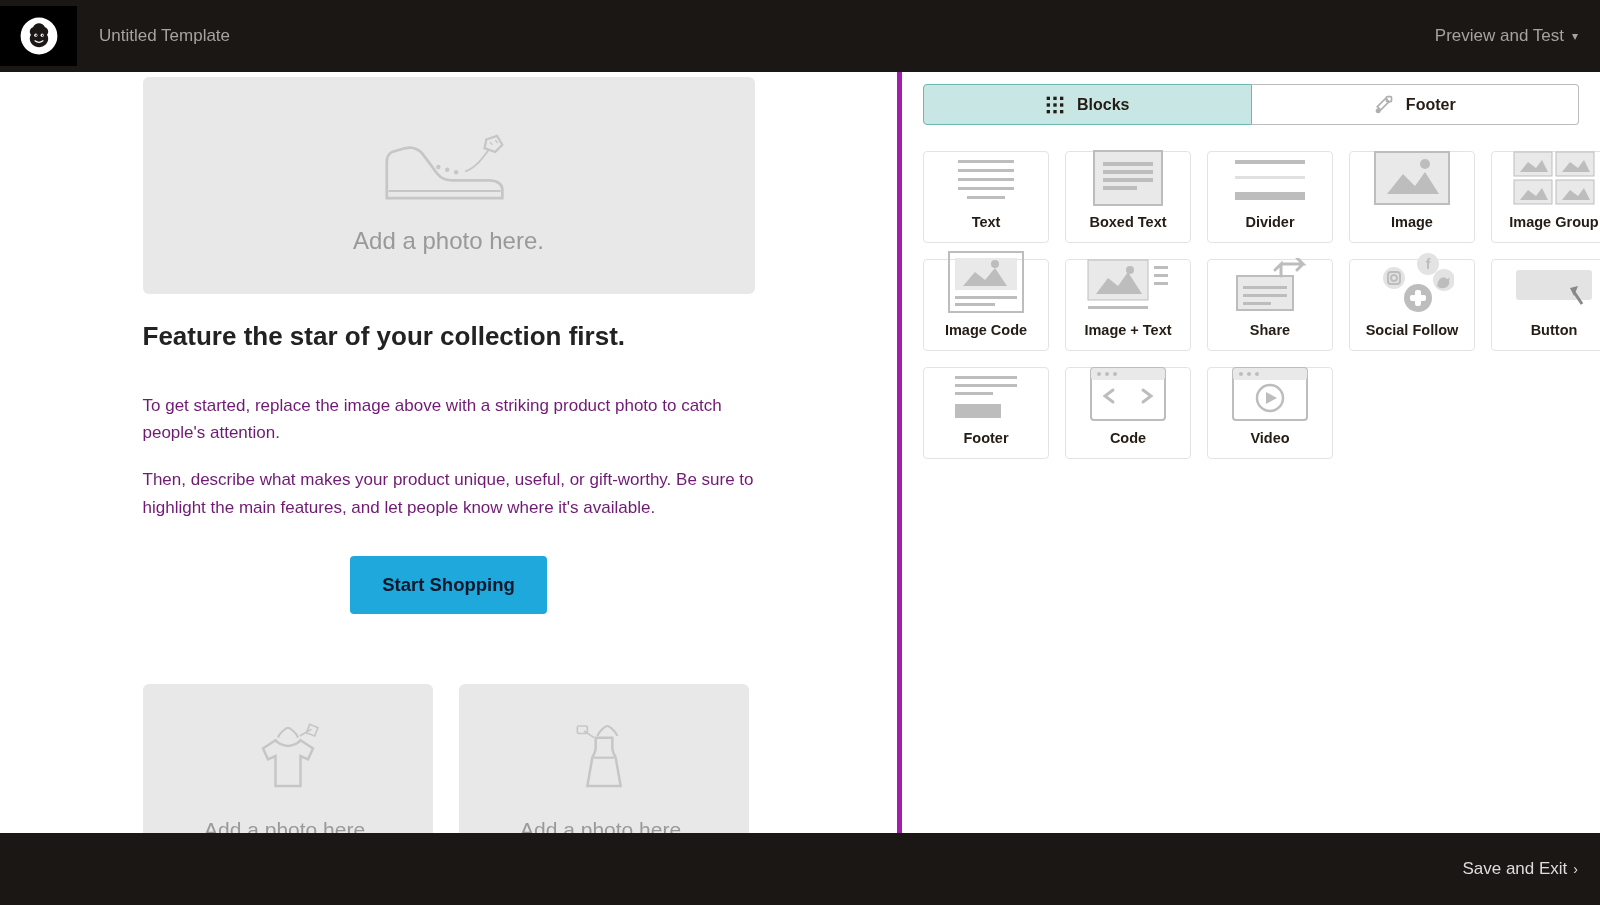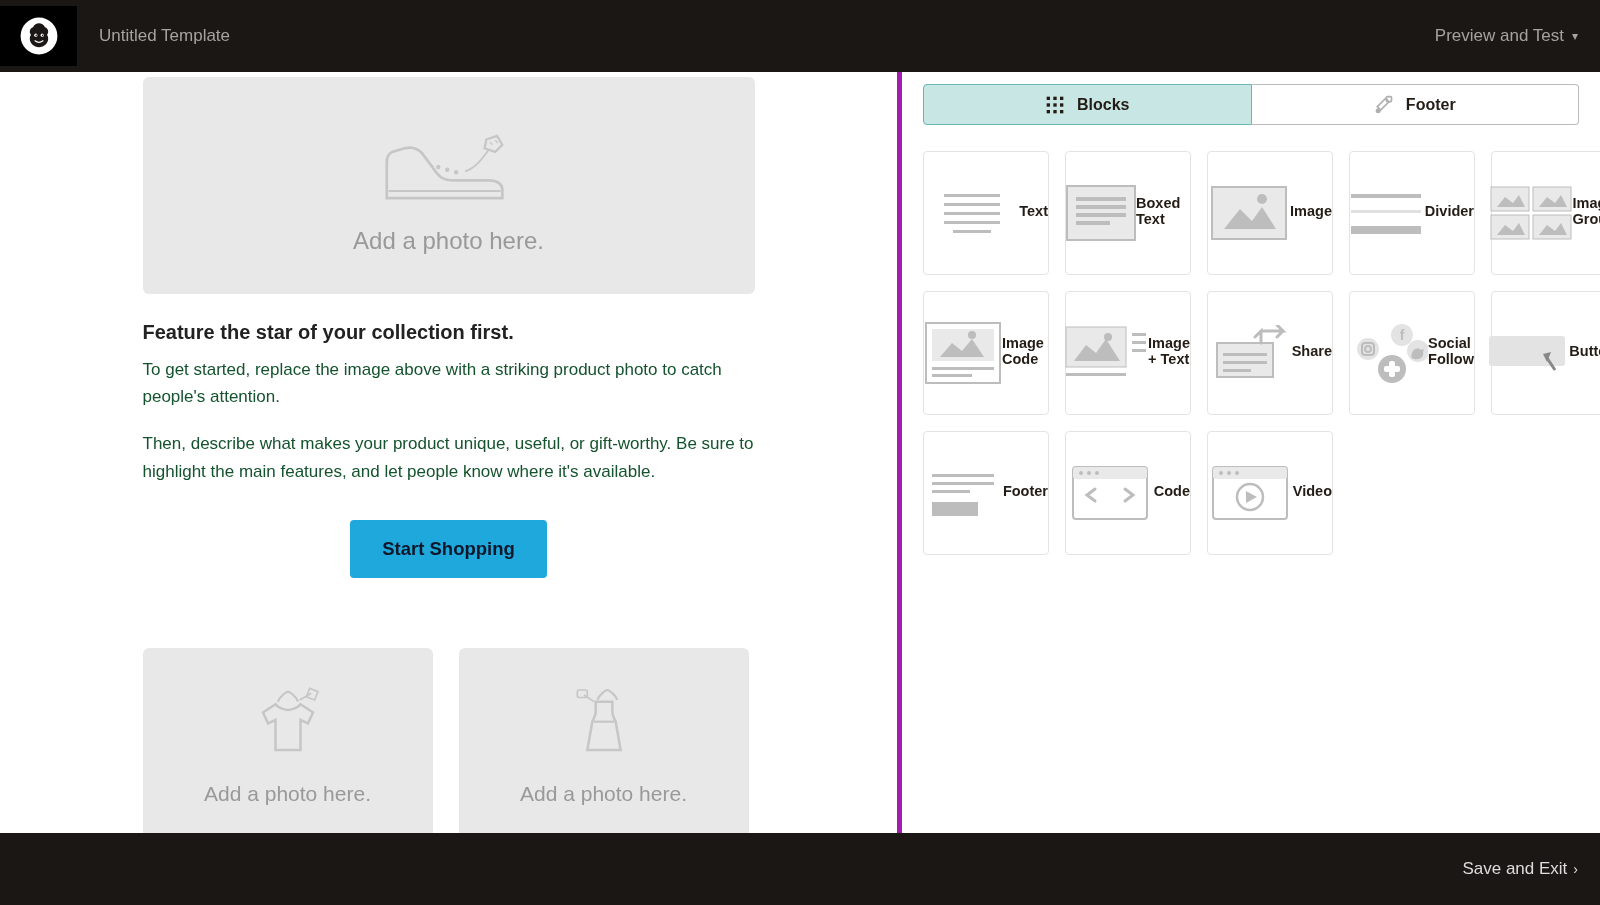--- a/index.html
+++ b/index.html
@@ -11,37 +11,37 @@
 .template-name{margin-left:22px;font-size:17px;color:#a6a29d}
 .top-right{margin-left:auto;margin-right:22px;display:flex;align-items:center;font-size:17px;cursor:pointer}
 .top-right .chev{margin-left:8px;font-size:12px}
 .main{flex:1;display:flex;overflow:hidden}
 .canvas{flex:1;overflow:auto;background:#fff;display:flex;justify-content:center}
 .email{width:612px;padding-top:5px}
 .photo-block{background:#e8e8e8;border-radius:6px;display:flex;flex-direction:column;align-items:center;justify-content:center;color:#8a8a8a}
 .hero{height:217px;margin-bottom:27px}
 .hero svg{width:160px;height:100px;margin-bottom:10px}
 .photo-label{font-size:24px;color:#999}
-.headline{font-size:20px;font-weight:700;color:#222;margin-bottom:12px}
-.body-text{font-size:17px;color:#14532d;line-height:1.6;margin-bottom:20px}
+.headline{font-size:26px;font-weight:700;color:#222;margin-bottom:40px}
+.body-text{font-size:17px;color:#701a75;line-height:1.6;margin-bottom:20px}
 .cta-wrap{text-align:center;margin-top:35px;margin-bottom:70px}
 .cta{display:inline-block;background:#1ea8dc;color:#0f172a;font-weight:700;font-size:18.5px;padding:18px 32px;border-radius:4px;border:none;cursor:pointer}
 .grid2{display:flex;gap:26px}
 .small-photo{width:290px;height:190px}
 .small-photo svg{width:100px;height:90px;margin-bottom:12px}
 .side{width:703px;border-left:5px solid #a21caf;display:flex;flex-direction:column;background:#fff}
 .tabs{display:flex;padding:12px 21px 0 21px;gap:0}
 .tab{flex:1;height:41px;border:1px solid #bcbcbc;display:flex;align-items:center;justify-content:center;font-size:16px;font-weight:600;cursor:pointer;gap:12px}
 .tab.active{background:#c8e6e4;border-color:#69b8b3}
 .tab:first-child{border-radius:4px 0 0 4px}
 .tab:last-child{border-radius:0 4px 4px 0;border-left:none}
 .tab svg{width:20px;height:20px}
 .blocks-area{padding:26px 21px;overflow:auto}
 .blocks-grid{display:grid;grid-template-columns:repeat(5,126px);gap:16px}
-.block-item{height:124px;border:1px solid #e3e3e3;border-radius:4px;display:flex;flex-direction:row;align-items:center;justify-content:flex-end;cursor:grab;background:#fff}
+.block-item{height:92px;border:1px solid #e3e3e3;border-radius:4px;display:flex;flex-direction:column;align-items:center;justify-content:flex-end;cursor:grab;background:#fff}
 .block-icon{flex:1;display:flex;align-items:center;justify-content:center;width:100%}
 .block-label{font-size:14.5px;font-weight:600;color:#241c15;padding:8px 0 12px}
 .footerbar{height:72px;background:#1a1714;display:flex;align-items:center;color:#ddd}
 .save-exit{margin-left:auto;margin-right:22px;font-size:17px;cursor:pointer;display:flex;align-items:center}
 .save-exit .chev{margin-left:6px;font-size:14px}
 .lines{display:flex;flex-direction:column;gap:6px;align-items:center}
 .ln{height:3px;background:#bdbdbd}
 </style>
 </head>
 <body>
@@ -161,37 +161,37 @@
                   <rect x="10" y="12" width="50" height="4" fill="#bdbdbd"></rect>
                   <rect x="10" y="20" width="50" height="4" fill="#bdbdbd"></rect>
                   <rect x="10" y="28" width="50" height="4" fill="#bdbdbd"></rect>
                   <rect x="10" y="36" width="34" height="4" fill="#bdbdbd"></rect>
                 </svg>
               </div>
               <div class="block-label">Boxed Text</div>
             </div>
             <div class="block-item">
               <div class="block-icon">
+                <svg width="78" height="50">
+                  <rect x="4" y="6" width="70" height="4" fill="#bdbdbd"></rect>
+                  <rect x="4" y="22" width="70" height="3" fill="#e0e0e0"></rect>
+                  <rect x="4" y="38" width="70" height="8" fill="#bdbdbd"></rect>
+                </svg>
+              </div>
+              <div class="block-label">Divider</div>
+            </div>
+            <div class="block-item">
+              <div class="block-icon">
                 <svg width="78" height="56">
                   <rect x="2" y="2" width="74" height="52" fill="#e9e9e9" stroke="#bdbdbd" stroke-width="2"></rect>
                   <polygon points="14,44 30,24 42,36 52,22 66,44" fill="#bdbdbd"></polygon>
                   <circle cx="52" cy="14" r="5" fill="#bdbdbd"></circle>
                 </svg>
               </div>
               <div class="block-label">Image</div>
-            </div>
-            <div class="block-item">
-              <div class="block-icon">
-                <svg width="78" height="50">
-                  <rect x="4" y="6" width="70" height="4" fill="#bdbdbd"></rect>
-                  <rect x="4" y="22" width="70" height="3" fill="#e0e0e0"></rect>
-                  <rect x="4" y="38" width="70" height="8" fill="#bdbdbd"></rect>
-                </svg>
-              </div>
-              <div class="block-label">Divider</div>
             </div>
             <div class="block-item">
               <div class="block-icon">
                 <svg width="84" height="56">
                   <g>
                     <rect x="2" y="2" width="38" height="24" fill="#e9e9e9" stroke="#bdbdbd"></rect>
                     <polygon points="8,22 16,12 24,18 30,10 36,22" fill="#bdbdbd"></polygon>
                   </g>
                   <g transform="translate(42,0)">
                     <rect x="2" y="2" width="38" height="24" fill="#e9e9e9" stroke="#bdbdbd"></rect>

